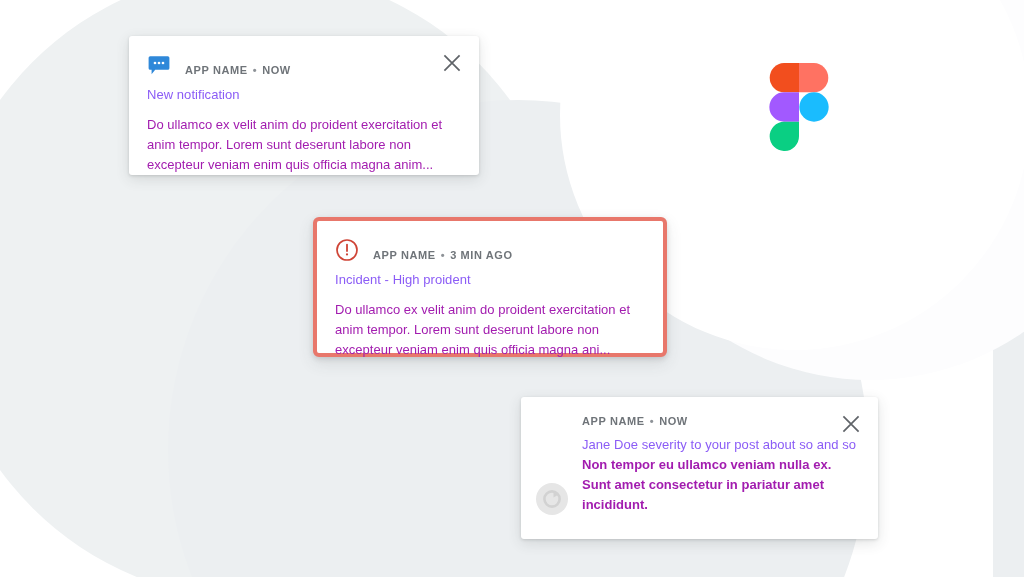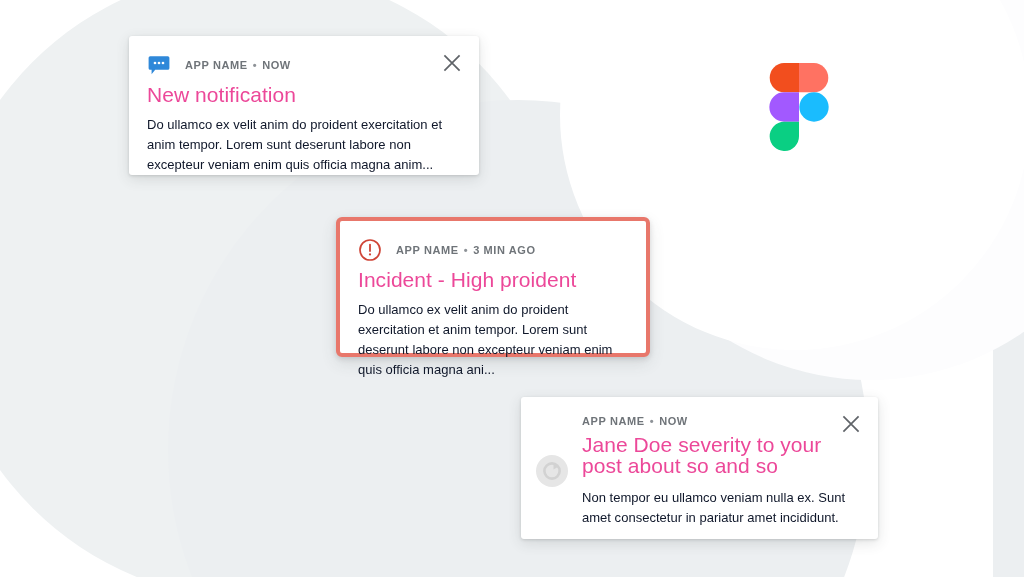--- a/index.html
+++ b/index.html
@@ -86,35 +86,35 @@
   .card-plain {
     box-shadow: 0 1px 3px rgba(60,64,67,0.18), 0 4px 14px rgba(60,64,67,0.14);
   }
   .card-alert {
     border: 4px solid #e8776b;
     border-radius: 6px;
     box-shadow: 0 2px 5px rgba(60,64,67,0.16), 0 6px 16px rgba(60,64,67,0.12);
   }
 
   .card-1 { left: 129px; top: 36px;  width: 350px; height: 139px; }
-  .card-2 { left: 336px; top: 217px; width: 314px; height: 140px; }
+  .card-2 { left: 313px; top: 217px; width: 354px; height: 140px; }
   .card-3 { left: 521px; top: 397px; width: 357px; height: 142px; }
 
   .card-inner {
     position: relative;
     height: 100%;
     box-sizing: border-box;
   }
   .card-1 .card-inner { padding: 16px 18px 0 18px; }
   .card-2 .card-inner { padding: 17px 18px 0 18px; }
   .card-3 .card-inner { padding: 17px 18px 0 18px; }
 
   .card-row {
     display: flex;
-    align-items: center;
+    align-items: flex-end;
   }
 
   .app-icon {
     flex: 0 0 auto;
     width: 24px;
     height: 24px;
     margin-right: 14px;
     margin-top: 1px;
   }
   .card-2 .app-icon { margin-top: 0px; }
@@ -141,35 +141,35 @@
   }
   .meta .dot {
     display: inline-block;
     margin: 0 5px;
     color: #8d9297;
     font-weight: bold;
   }
 
   .title {
     margin-top: 7px;
-    font-size: 21px;
-    color: #ec4899;
+    font-size: 13px;
+    color: #8b5cf6;
     line-height: 21px;
     letter-spacing: 0.05px;
   }
   .card-3 .title { margin-top: 6px; }
 
   .desc {
     margin-top: 10px;
     font-size: 13px;
-    color: #0f172a;
+    color: #a21caf;
     line-height: 20px;
     letter-spacing: 0.02px;
   }
-  .card-3 .desc { margin-top: 12px; }
+  .card-3 .desc { margin-top: 0; font-weight: bold; }
 
   .close-btn {
     position: absolute;
     width: 22px;
     height: 22px;
     cursor: pointer;
   }
   .card-1 .close-btn { right: 16px; top: 16px; }
   .card-3 .close-btn { right: 16px; top: 16px; }
 

